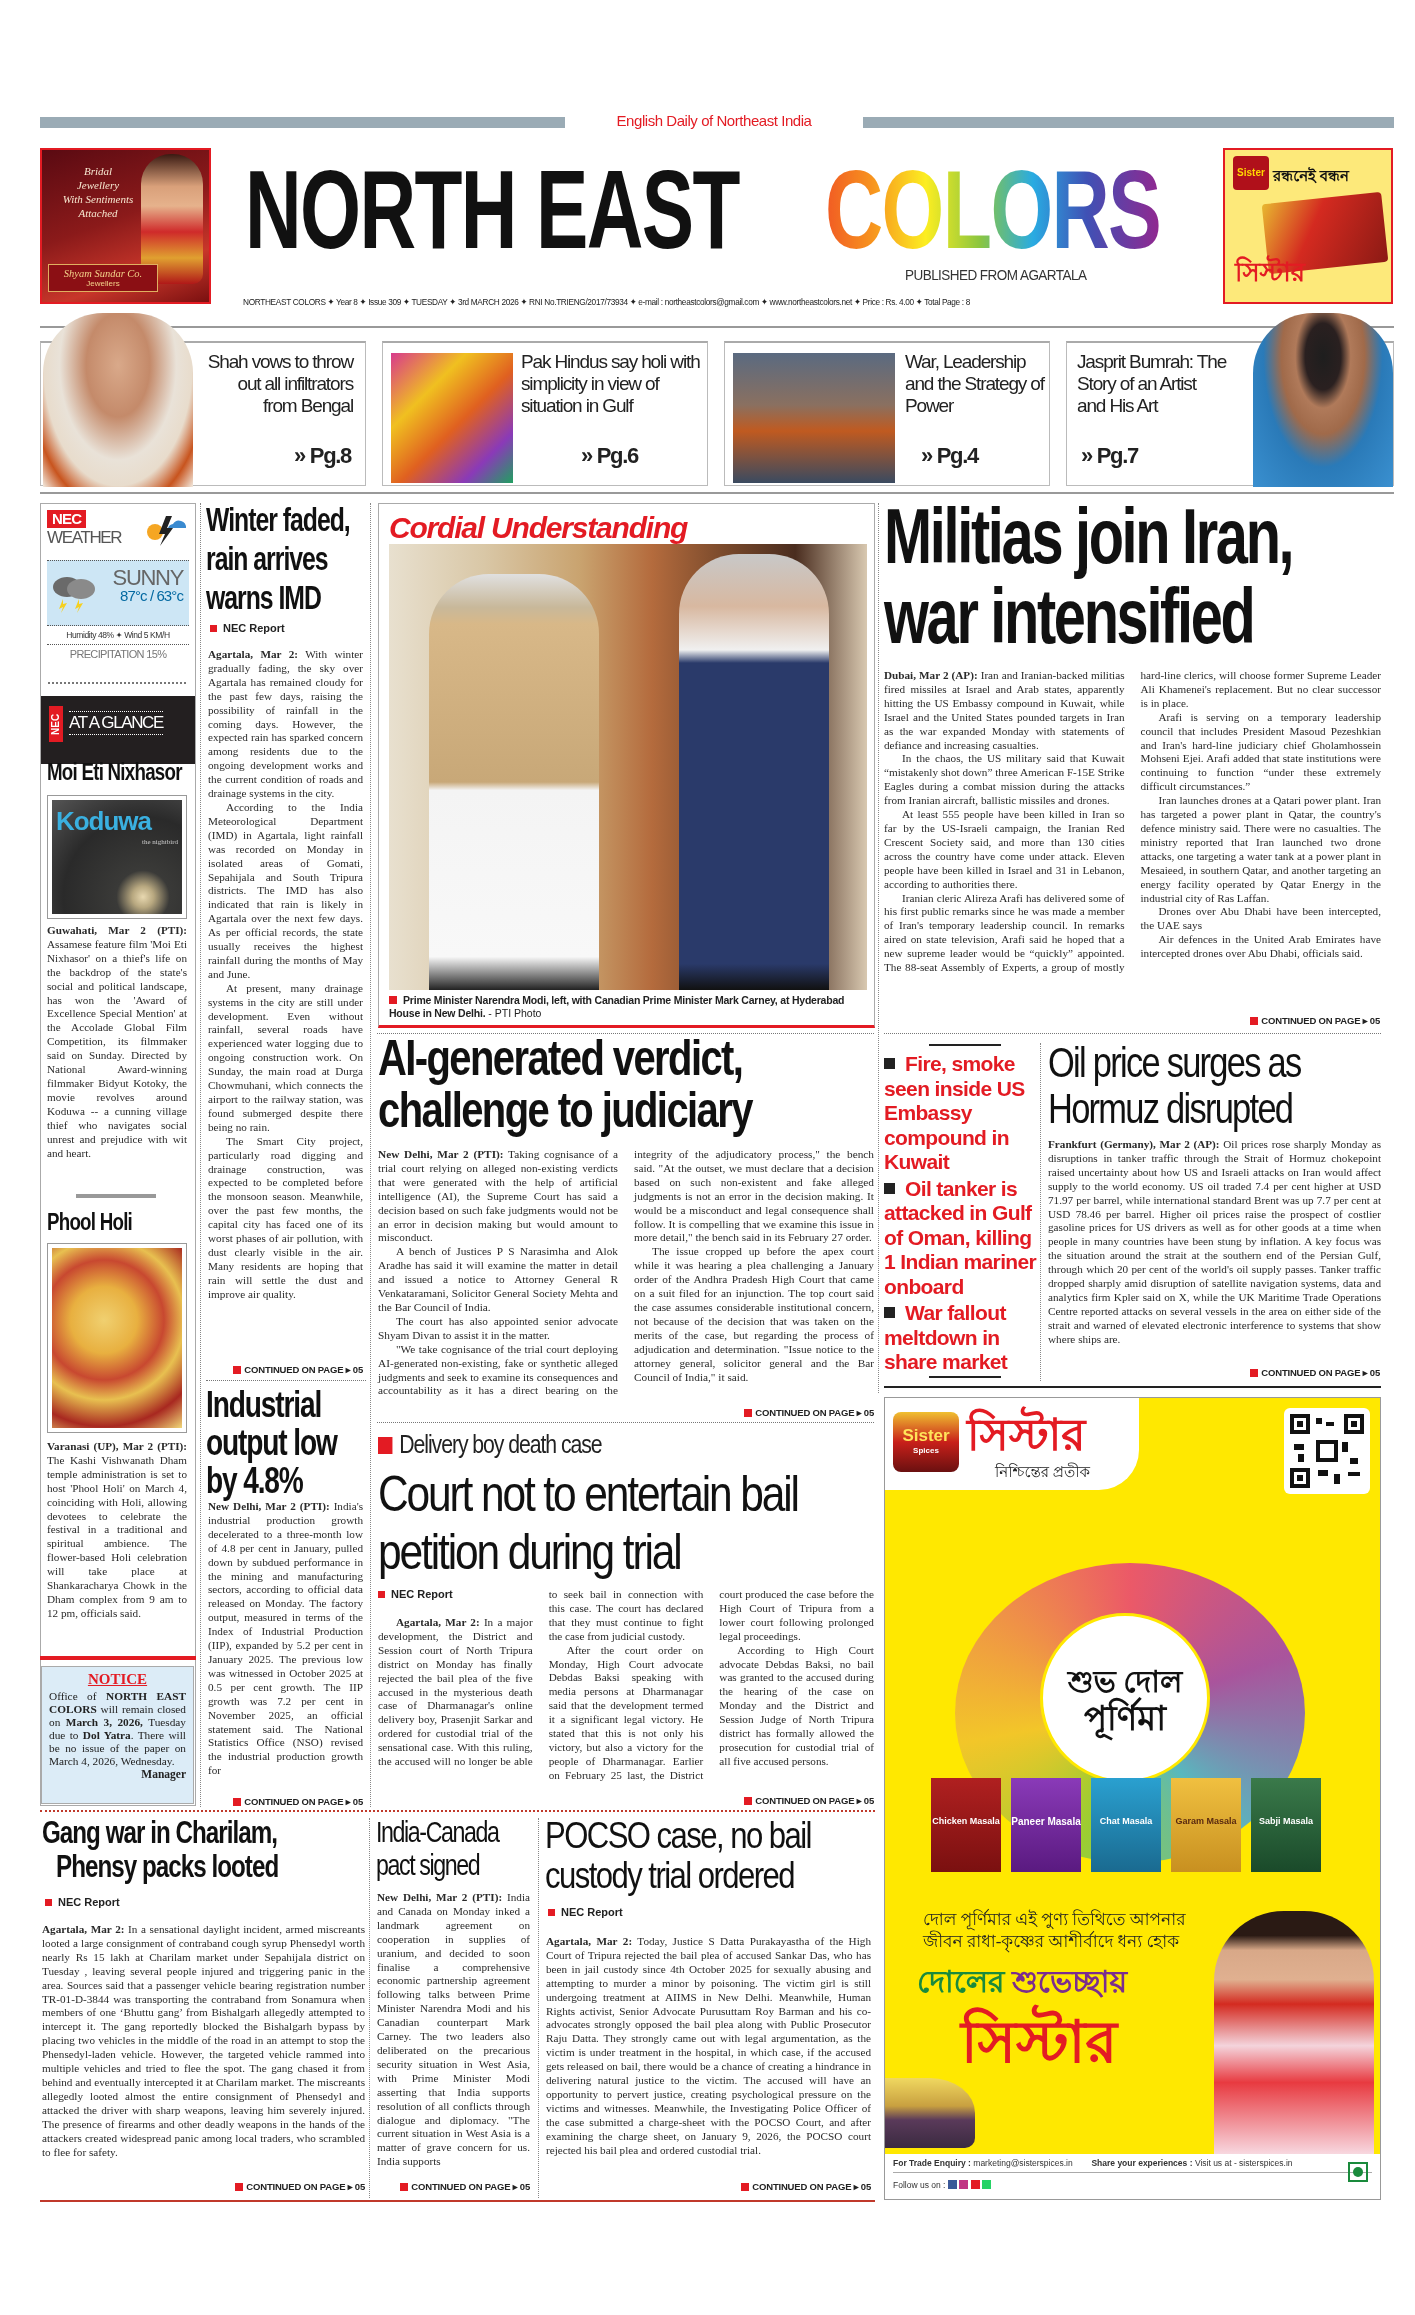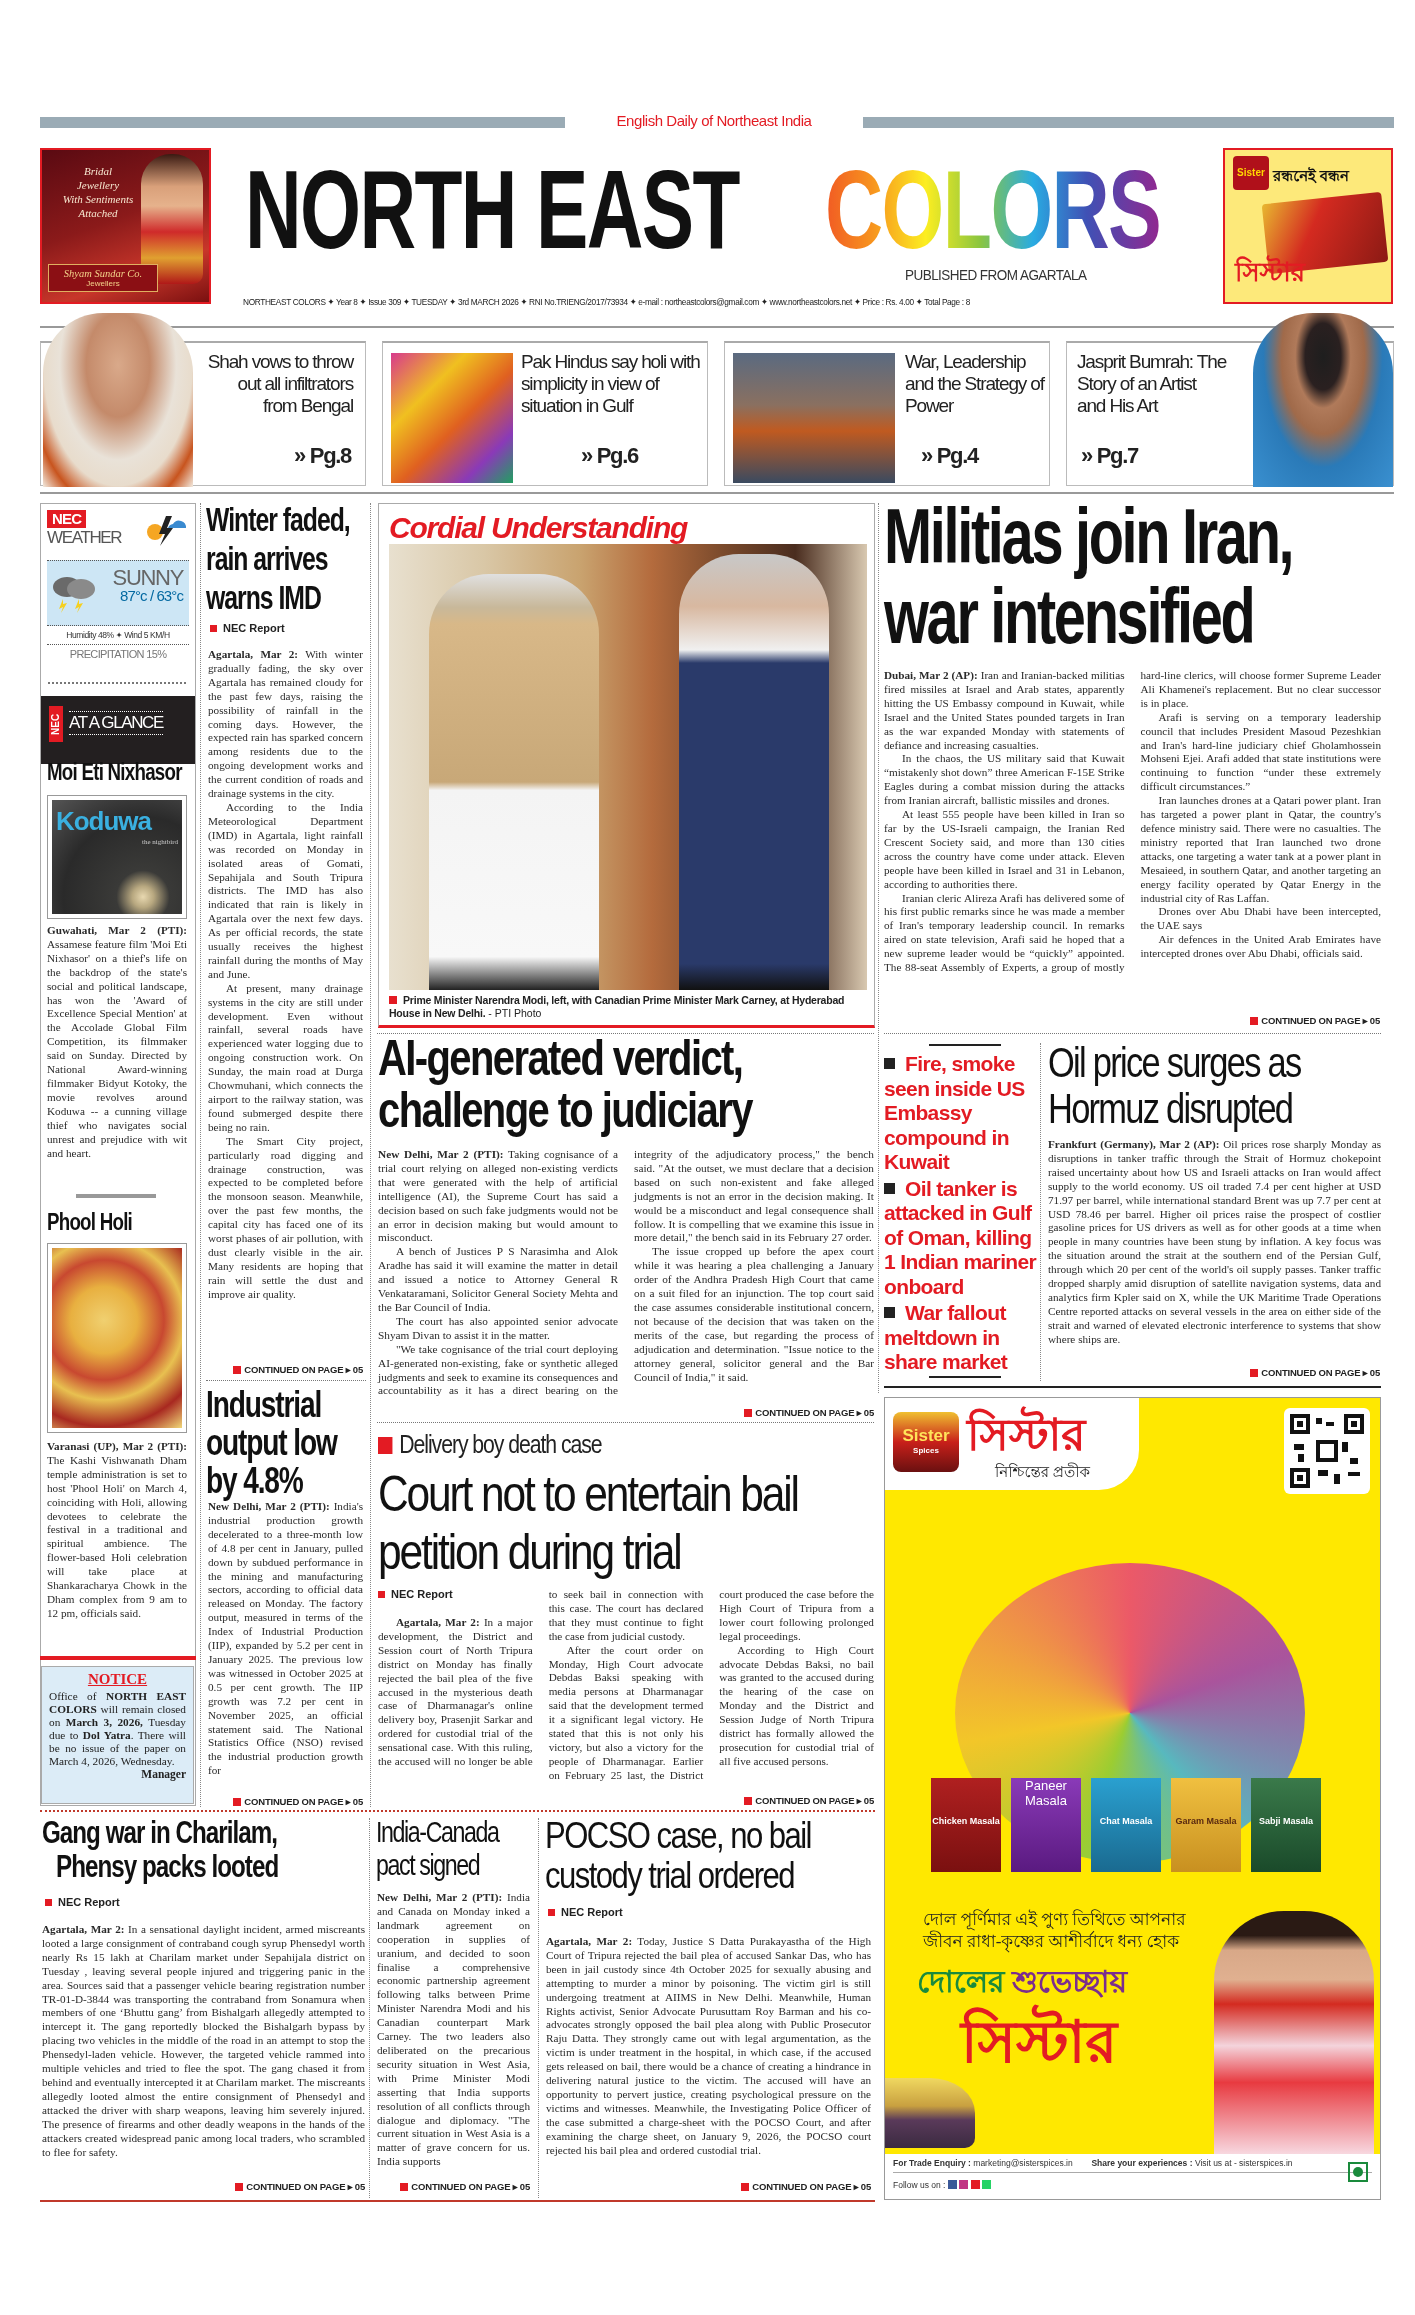--- a/index.html
+++ b/index.html
@@ -267,24 +267,28 @@
         <rect x="60" y="44" width="8" height="6" fill="#111"></rect>
         <rect x="28" y="56" width="10" height="6" fill="#111"></rect>
         <rect x="44" y="60" width="6" height="10" fill="#111"></rect>
         <rect x="58" y="58" width="12" height="4" fill="#111"></rect>
         <rect x="4" y="30" width="10" height="6" fill="#111"></rect>
         <rect x="8" y="40" width="6" height="8" fill="#111"></rect>
       </svg>
   </div>
 
   <div style="position:absolute;left:70px;top:165px;width:350px;height:300px;border-radius:50%;background:conic-gradient(#e8407a 0deg,#9a3ab8 70deg,#3ab0e0 140deg,#8ac83a 200deg,#f0c030 260deg,#e8407a 360deg);opacity:0.85;"></div>
+  <div style="position:absolute;left:155px;top:215px;width:170px;height:170px;border-radius:50%;background:#fff;border:3px solid #ffe800;text-align:center;">
+    <div style="margin-top:48px;font-size:30px;font-weight:bold;color:#111;line-height:36px;">শুভ দোল</div>
+    <div style="font-size:34px;font-weight:bold;color:#111;line-height:38px;">পূর্ণিমা</div>
+  </div>
 
   <div style="position:absolute;left:46px;top:380px;width:390px;height:94px;display:flex;gap:10px;">
     <div style="flex:1;background:linear-gradient(180deg,#b02020,#7a1010);color:#fff;font-family:'Liberation Sans',sans-serif;font-weight:bold;font-size:9px;text-align:center;padding-top:38px;">Chicken Masala</div>
-    <div style="flex:1;background:linear-gradient(180deg,#8a3ab8,#5a1a80);color:#fff;font-family:'Liberation Sans',sans-serif;font-weight:normal;font-size:13px;text-align:center;">Paneer Masala</div>
+    <div style="flex:1;background:linear-gradient(180deg,#8a3ab8,#5a1a80);color:#fff;font-family:'Liberation Sans',sans-serif;font-weight:bold;font-size:10px;text-align:center;padding-top:38px;">Paneer Masala</div>
     <div style="flex:1;background:linear-gradient(180deg,#2aa0d0,#1a6a90);color:#fff;font-family:'Liberation Sans',sans-serif;font-weight:bold;font-size:9px;text-align:center;padding-top:38px;">Chat Masala</div>
     <div style="flex:1;background:linear-gradient(180deg,#f0c040,#c89020);color:#5a2a10;font-family:'Liberation Sans',sans-serif;font-weight:bold;font-size:9px;text-align:center;padding-top:38px;">Garam Masala</div>
     <div style="flex:1;background:linear-gradient(180deg,#3a7a4a,#1a4a2a);color:#fff;font-family:'Liberation Sans',sans-serif;font-weight:bold;font-size:9px;text-align:center;padding-top:38px;">Sabji Masala</div>
   </div>
   <div style="position:absolute;left:38px;top:508px;font-size:17px;color:#222;">দোল পূর্ণিমার এই পুণ্য তিথিতে আপনার</div>
   <div style="position:absolute;left:38px;top:530px;font-size:17px;color:#222;">জীবন রাধা-কৃষ্ণের আশীর্বাদে ধন্য হোক</div>
   <div style="position:absolute;left:32px;top:560px;font-size:30px;font-weight:bold;">
     <span style="color:#1a8a3c;">দোলের</span> <span style="color:#7b2d8e;">শুভেচ্ছায়</span>
   </div>
   <div style="position:absolute;left:76px;top:600px;font-size:58px;font-weight:bold;color:#e31b23;">সিস্টার</div>

